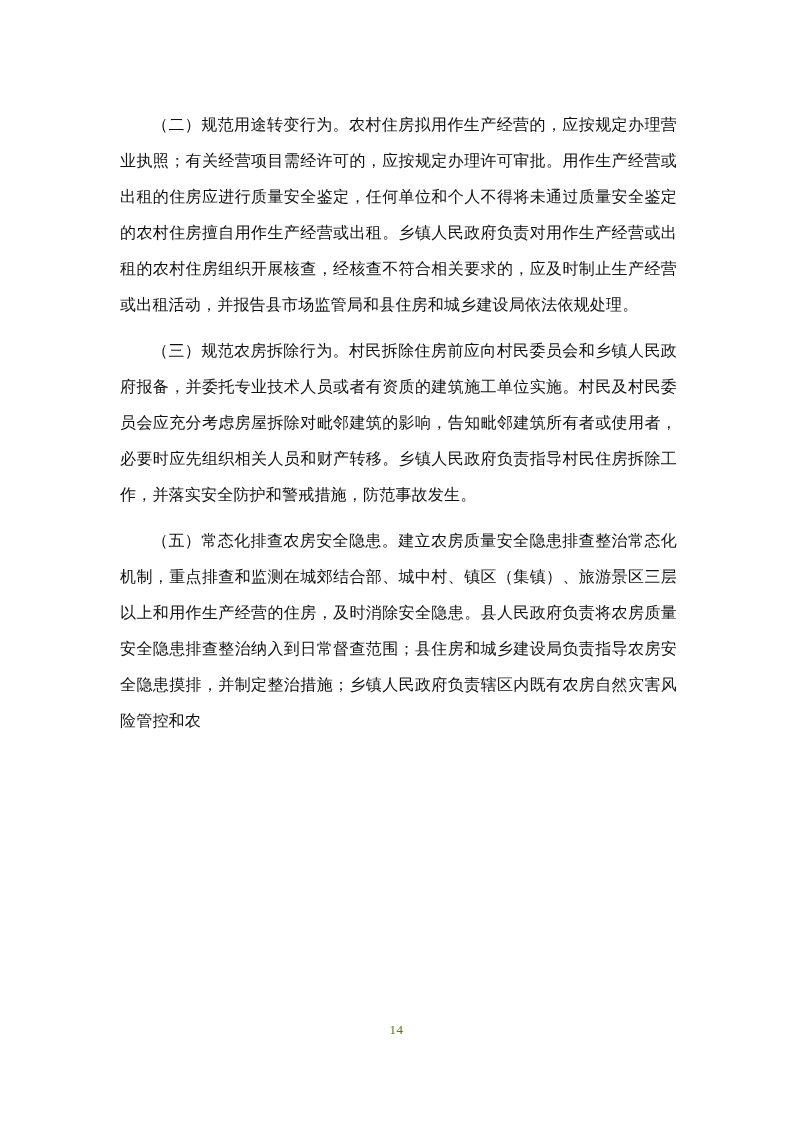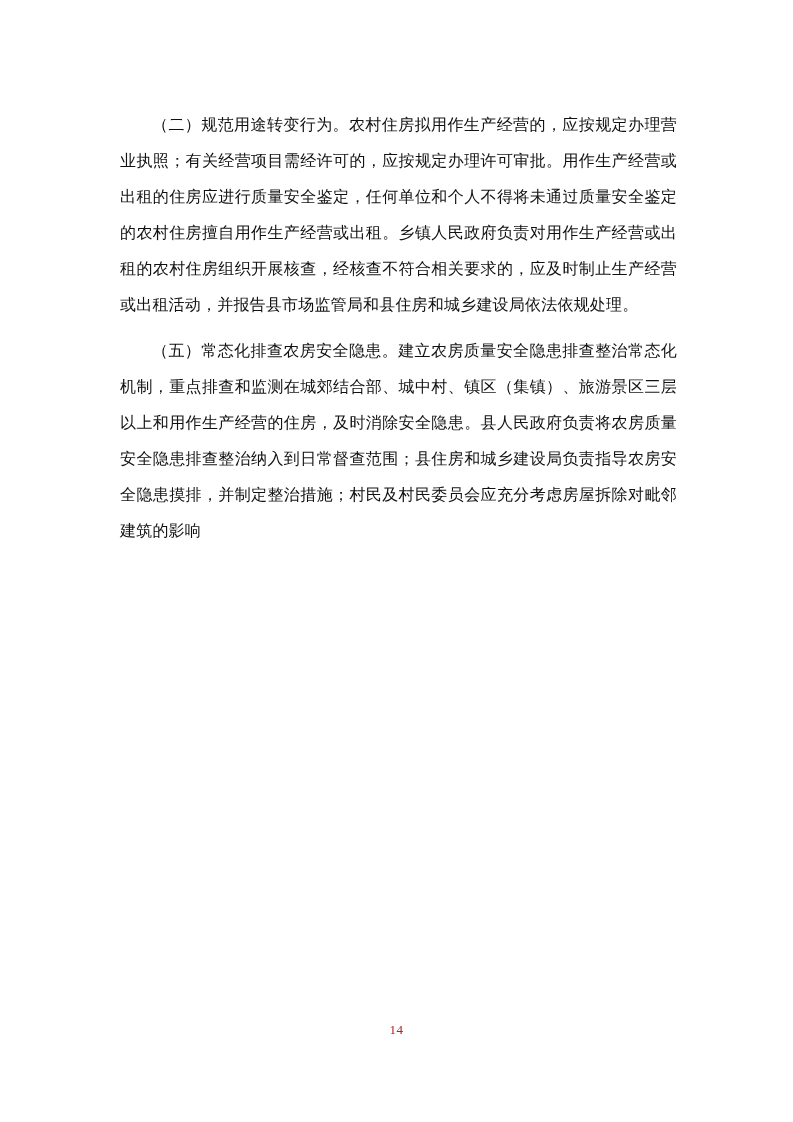--- a/index.html
+++ b/index.html
@@ -38,26 +38,27 @@
   }
   
   .page-number {
     position: absolute;
     left: 0;
     top: 1021px;
     width: 100%;
     text-align: center;
     font-size: 13px;
     line-height: 18px;
-    color: #b91c1c;
+    color: #4d7c0f;
     letter-spacing: 0.5px;
   }
 </style>
 </head>
 <body>
 
 <div class="page">
   <div class="doc-body">
     <p class="para">（二）规范用途转变行为。农村住房拟用作生产经营的，应按规定办理营业执照；有关经营项目需经许可的，应按规定办理许可审批。用作生产经营或出租的住房应进行质量安全鉴定，任何单位和个人不得将未通过质量安全鉴定的农村住房擅自用作生产经营或出租。乡镇人民政府负责对用作生产经营或出租的农村住房组织开展核查，经核查不符合相关要求的，应及时制止生产经营或出租活动，并报告县市场监管局和县住房和城乡建设局依法依规处理。</p>
-    <p class="para">（五）常态化排查农房安全隐患。建立农房质量安全隐患排查整治常态化机制，重点排查和监测在城郊结合部、城中村、镇区（集镇）、旅游景区三层以上和用作生产经营的住房，及时消除安全隐患。县人民政府负责将农房质量安全隐患排查整治纳入到日常督查范围；县住房和城乡建设局负责指导农房安全隐患摸排，并制定整治措施；村民及村民委员会应充分考虑房屋拆除对毗邻建筑的影响</p>
+    <p class="para">（三）规范农房拆除行为。村民拆除住房前应向村民委员会和乡镇人民政府报备，并委托专业技术人员或者有资质的建筑施工单位实施。村民及村民委员会应充分考虑房屋拆除对毗邻建筑的影响，告知毗邻建筑所有者或使用者，必要时应先组织相关人员和财产转移。乡镇人民政府负责指导村民住房拆除工作，并落实安全防护和警戒措施，防范事故发生。</p>
+    <p class="para">（五）常态化排查农房安全隐患。建立农房质量安全隐患排查整治常态化机制，重点排查和监测在城郊结合部、城中村、镇区（集镇）、旅游景区三层以上和用作生产经营的住房，及时消除安全隐患。县人民政府负责将农房质量安全隐患排查整治纳入到日常督查范围；县住房和城乡建设局负责指导农房安全隐患摸排，并制定整治措施；乡镇人民政府负责辖区内既有农房自然灾害风险管控和农</p>
   </div>
   <div class="page-number">14</div>
 </div>
 
 </body></html>

